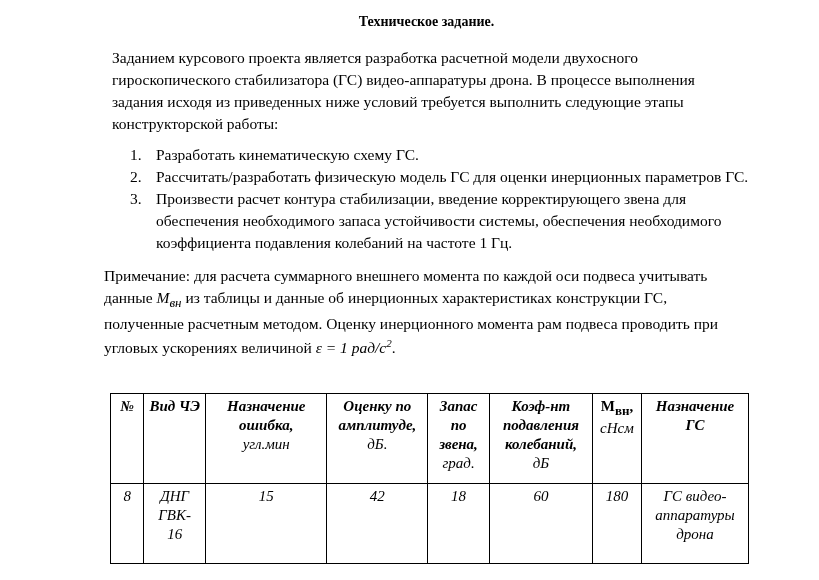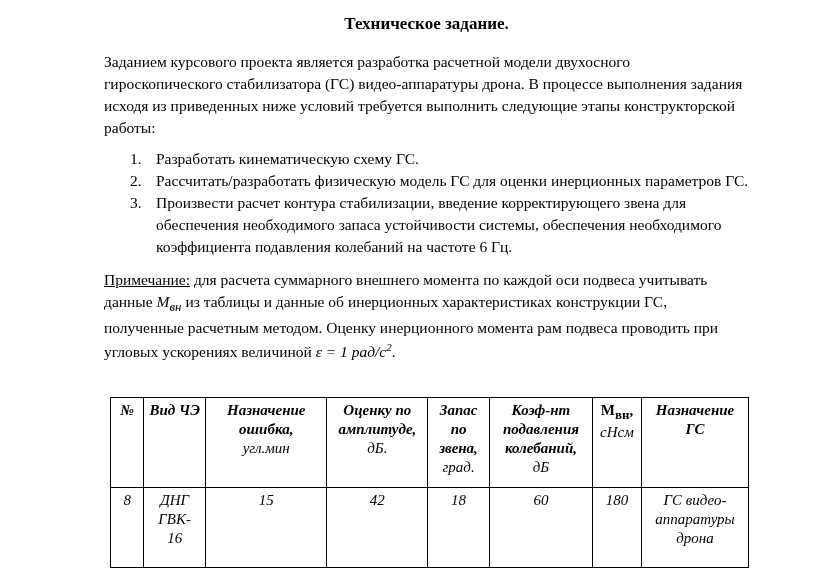--- a/index.html
+++ b/index.html
@@ -6,36 +6,36 @@
   html, body {
     margin: 0; padding: 0;
     width: 819px; height: 580px;
     background: #ffffff;
     color: #000000;
     font-family: "Liberation Serif", "DejaVu Serif", serif;
   }
   .page { width: 819px; height: 580px; padding: 8px 70px 0 104px; overflow: hidden; }
 
   .title {
-    font-size: 17px; font-weight: bold;
+    font-size: 14px; font-weight: bold;
     text-align: center;
     margin: 6px 0 17px 0;
   }
   .body-text {
     font-size: 15.5px;
     line-height: 1.42;
-    margin: 0;
+    margin: 8px;
   }
   .steps { margin: 9px 0 10px 26px; }
   .step { display: flex; font-size: 15.5px; line-height: 1.42; }
   .step .num { flex: none; width: 26px; }
   .step .txt { flex: 1; }
 
   .note { font-size: 15.5px; line-height: 1.45; margin: 11px 0 0 0; }
-  .u { text-decoration: underline; }
+  .u { }
   .it { font-style: italic; }
   sub { font-size: 13px; }
   sup { font-size: 11px; }
 
   table.spec {
     border-collapse: collapse;
     table-layout: fixed;
     margin: 33px 0 0 6px;
   }
   .spec th, .spec td {
@@ -69,21 +69,21 @@
     <div class="step">
       <span class="num">1.</span>
       <span class="txt">Разработать кинематическую схему ГС.</span>
     </div>
     <div class="step">
       <span class="num">2.</span>
       <span class="txt">Рассчитать/разработать физическую модель ГС для оценки инерционных параметров ГС.</span>
     </div>
     <div class="step">
       <span class="num">3.</span>
-      <span class="txt">Произвести расчет контура стабилизации, введение корректирующего звена для обеспечения необходимого запаса устойчивости системы, обеспечения необходимого коэффициента подавления колебаний на частоте 6 Гц.</span>
+      <span class="txt">Произвести расчет контура стабилизации, введение корректирующего звена для обеспечения необходимого запаса устойчивости системы, обеспечения необходимого коэффициента подавления колебаний на частоте 1 Гц.</span>
     </div>
   </div>
 
   <p class="note"><span class="u">Примечание:</span><span> для расчета суммарного внешнего момента по каждой оси подвеса учитывать данные </span><span class="it">М</span><sub class="it">вн</sub><span> из таблицы и данные об инерционных характеристиках конструкции ГС, полученные расчетным методом. Оценку инерционного момента рам подвеса проводить при угловых ускорениях величиной </span><span class="it">ε = 1 рад/с</span><sup class="it">2</sup><span>.</span></p>
 
   <table class="spec">
     <colgroup>
       <col class="c0">
         <col class="c1">
         <col class="c2">

